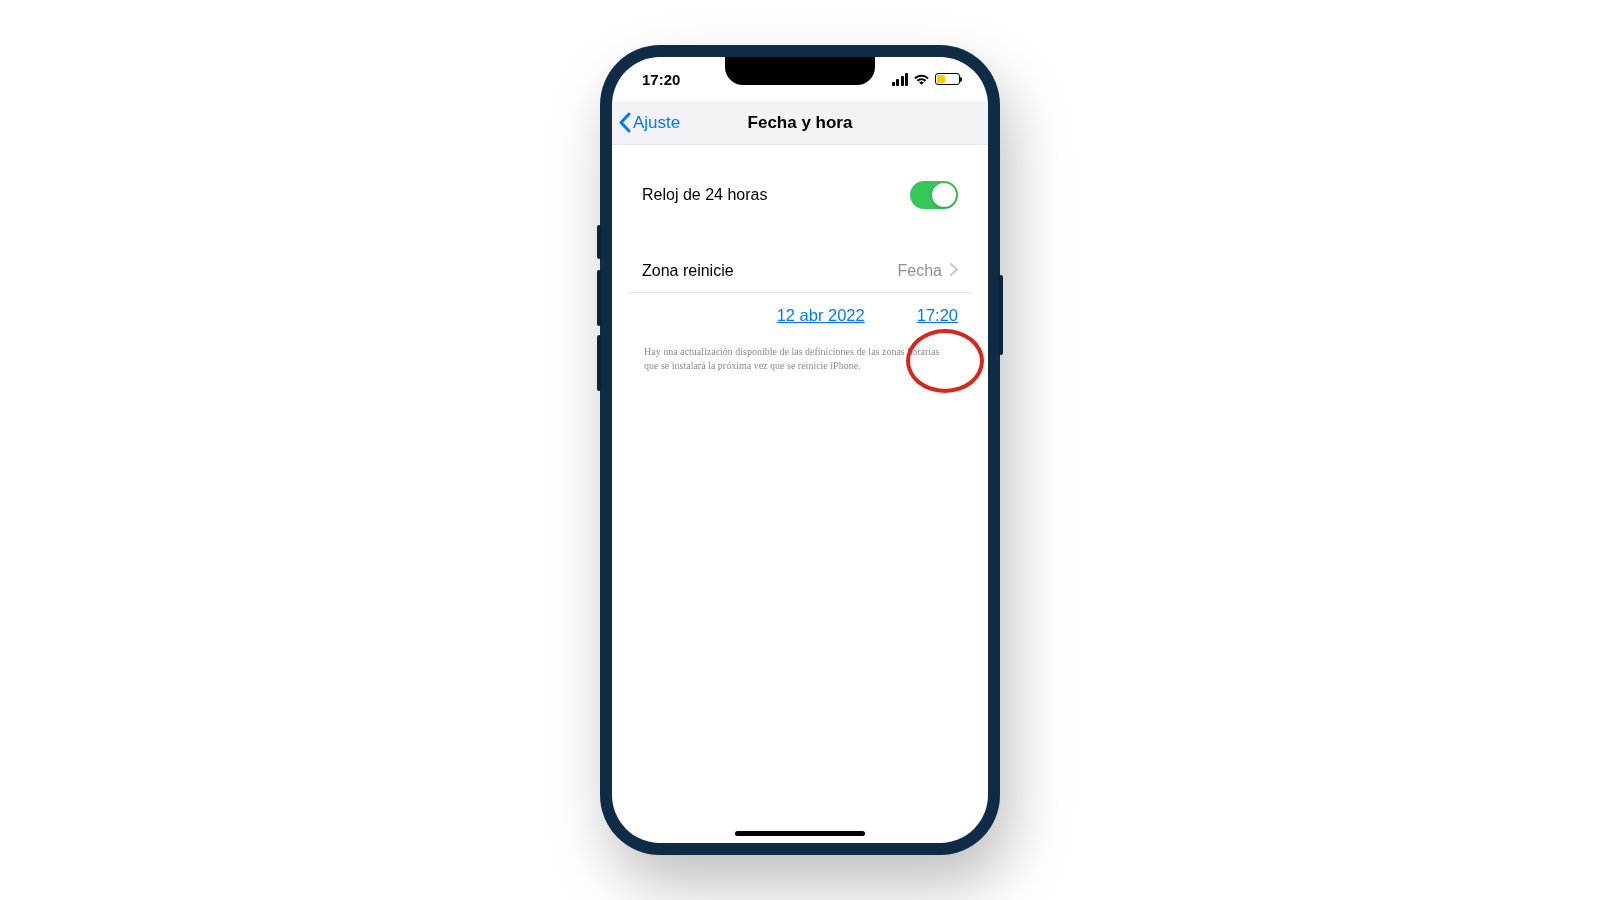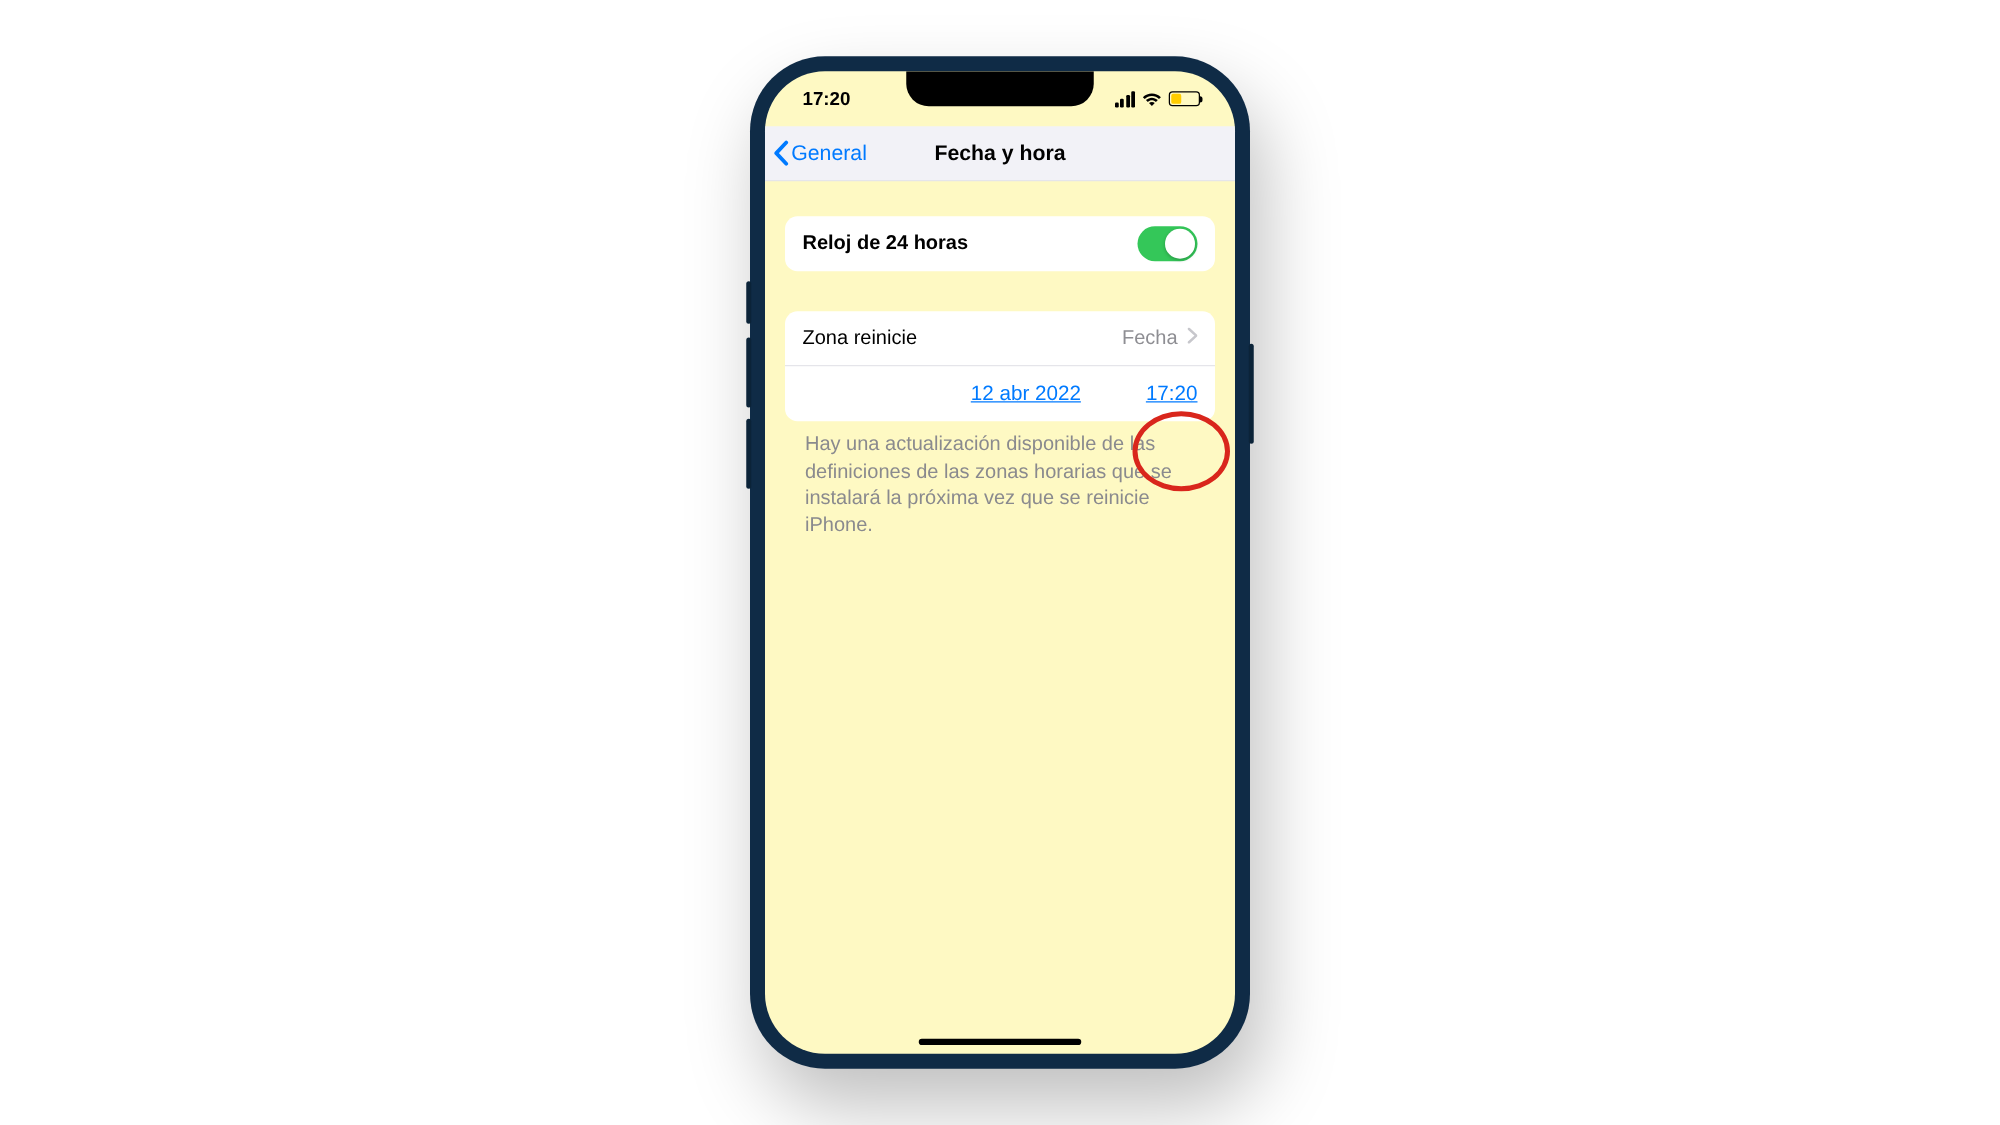--- a/index.html
+++ b/index.html
@@ -18,21 +18,21 @@
     width: 400px;
     height: 810px;
     background: #0f2b46;
     border-radius: 60px;
     padding: 12px;
     box-shadow: 10px 30px 60px rgba(0,0,0,0.25);
   }
   .phone-inner {
     width: 100%;
     height: 100%;
-    background: #fef9c3;
+    background: #ffffff;
     border-radius: 48px;
     overflow: hidden;
     position: relative;
   }
   .side-btn {
     position: absolute;
     background: #0b2338;
     border-radius: 2px;
   }
   .side-btn.vol1 { left: -3px; top: 180px; width: 4px; height: 34px; }
@@ -136,21 +136,21 @@
   }
   .content {
     padding: 0 16px;
   }
   .group {
     margin-top: 32px;
     background: #fff;
     border-radius: 10px;
     overflow: hidden;
   }
-  .group.first { margin-top: 28px; font-weight: bold; }
+  .group.first { margin-top: 28px; }
   .row {
     display: flex;
     align-items: center;
     min-height: 44px;
     padding: 0 14px;
     font-size: 16px;
     color: #000;
     border-bottom: 0.5px solid #e5e5ea;
   }
   .row:last-child { border-bottom: none; }
@@ -185,23 +185,24 @@
     align-items: center;
     gap: 52px;
     padding: 0 14px;
     min-height: 44px;
     font-size: 16.5px;
     color: #007aff;
     text-decoration: underline;
   }
   .footer-text {
     padding: 8px 16px 0 16px;
-    font-size: 16px;
+    font-size: 10px;
     color: #8a8a8e;
     line-height: 1.35;
+    font-family: Liberation Serif, serif;
   }
 
   .home-indicator {
     position: absolute;
     bottom: 7px;
     left: 50%;
     transform: translateX(-50%);
     width: 130px;
     height: 5px;
     background: #000;
@@ -250,21 +251,21 @@
           <div class="battery-fill"></div>
         </div>
       </div>
     </div>
 
     <div class="navbar">
       <div class="back-btn">
         <svg width="13" height="21" viewBox="0 0 13 21">
           <polyline points="11,2 3,10.5 11,19" fill="none" stroke="#007aff" stroke-width="3" stroke-linecap="round" stroke-linejoin="round"></polyline>
         </svg>
-        <span>General</span>
+        <span>Ajuste</span>
       </div>
       <div class="navbar-title">Fecha y hora</div>
     </div>
 
     <div class="content">
 
       <div class="group first">
         <div class="row">
           <span class="label">Reloj de 24 horas</span>
           <div class="toggle on">

